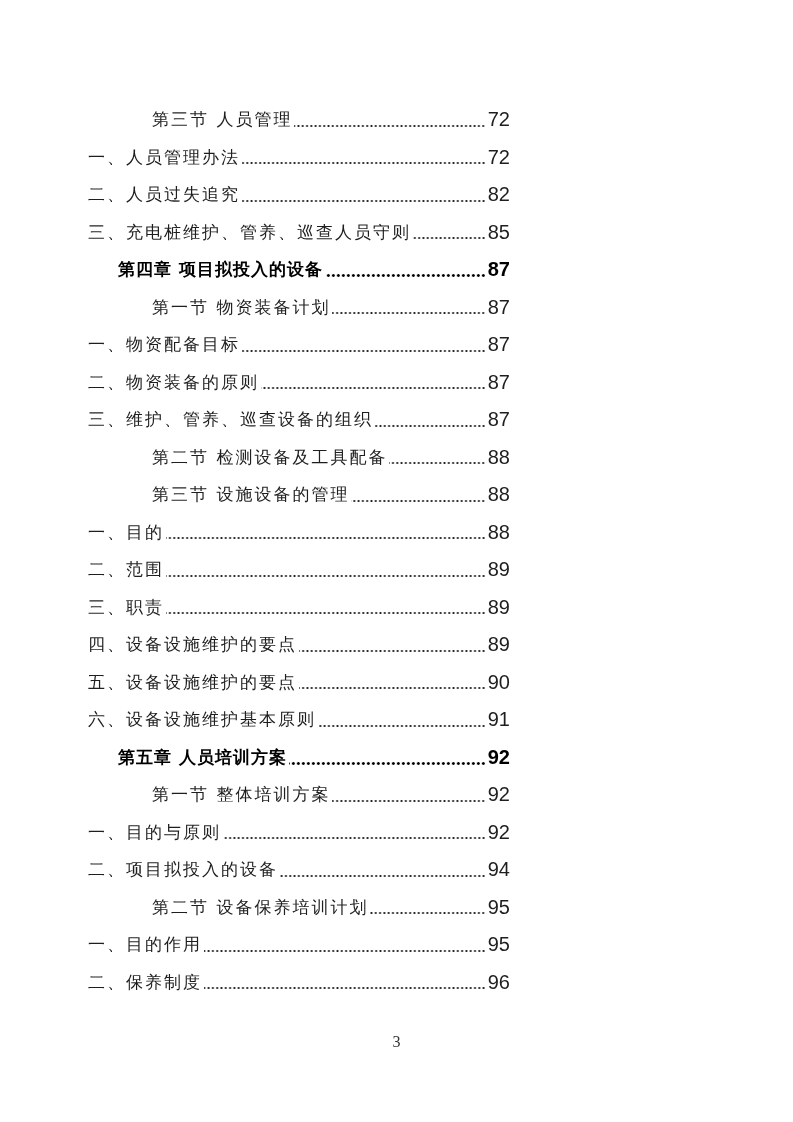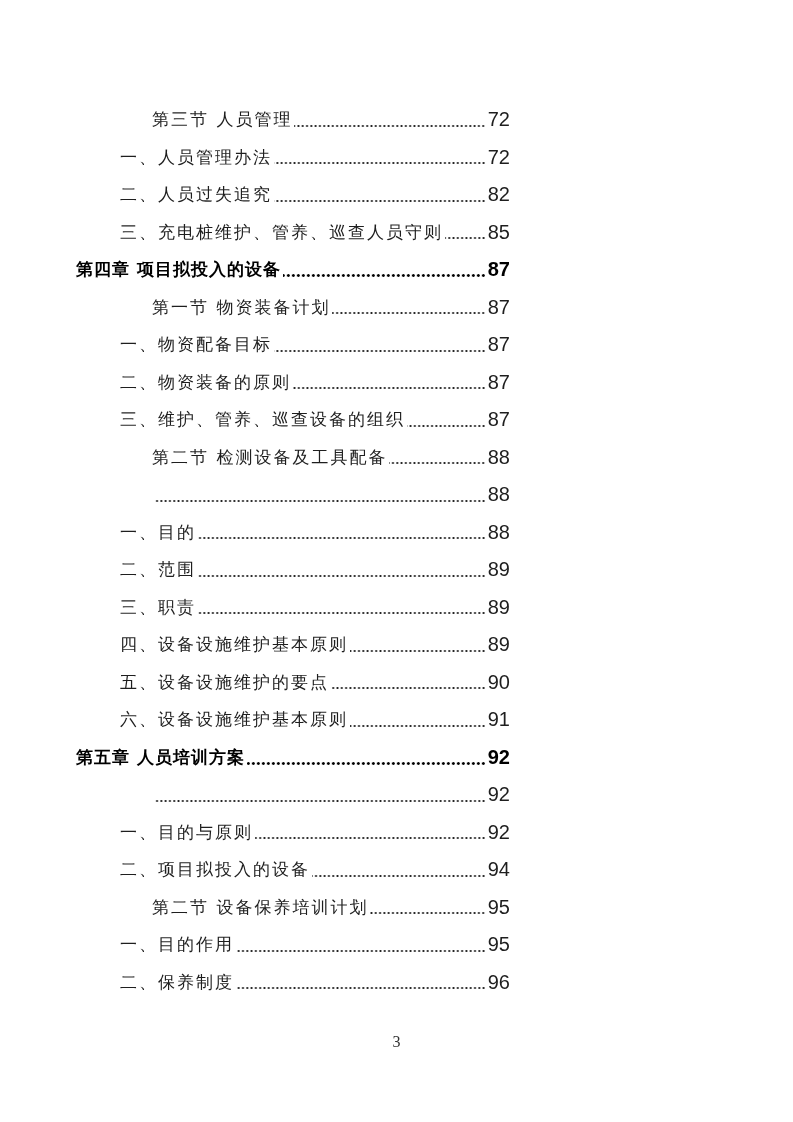--- a/index.html
+++ b/index.html
@@ -22,23 +22,23 @@
       width: 631px;
     }
     .toc-row {
       position: relative;
       height: 37.5px;
       display: flex;
       align-items: center;
       box-sizing: border-box;
       padding-right: 121px;
     }
-    .toc-row.level-0 { padding-left: 76px; }
+    .toc-row.level-0 { padding-left: 118px; }
     .toc-row.level-1 { padding-left: 152px; }
-    .toc-row.level-2 { padding-left: 120px; }
+    .toc-row.level-2 { padding-left: 88px; }
     .toc-row .title {
       white-space: nowrap;
       font-size: 17px;
       letter-spacing: 2px;
       color: #1e1e1e;
       flex: 0 0 auto;
     }
     .toc-row.level-0 .title {
       font-weight: bold;
       letter-spacing: 1px;
@@ -130,59 +130,61 @@
     <span class="title">三、维护、管养、巡查设备的组织</span>
     <span class="leader"></span>
     <span class="page">87</span>
   </div>
   <div class="toc-row level-1">
     <span class="title">第二节 检测设备及工具配备</span>
     <span class="leader"></span>
     <span class="page">88</span>
   </div>
   <div class="toc-row level-1">
+    <span class="title">第三节 设施设备的管理</span>
     <span class="leader"></span>
     <span class="page">88</span>
   </div>
   <div class="toc-row level-2">
     <span class="title">一、目的</span>
     <span class="leader"></span>
     <span class="page">88</span>
   </div>
   <div class="toc-row level-2">
     <span class="title">二、范围</span>
     <span class="leader"></span>
     <span class="page">89</span>
   </div>
   <div class="toc-row level-2">
     <span class="title">三、职责</span>
     <span class="leader"></span>
     <span class="page">89</span>
   </div>
   <div class="toc-row level-2">
-    <span class="title">四、设备设施维护基本原则</span>
+    <span class="title">四、设备设施维护的要点</span>
     <span class="leader"></span>
     <span class="page">89</span>
   </div>
   <div class="toc-row level-2">
     <span class="title">五、设备设施维护的要点</span>
     <span class="leader"></span>
     <span class="page">90</span>
   </div>
   <div class="toc-row level-2">
     <span class="title">六、设备设施维护基本原则</span>
     <span class="leader"></span>
     <span class="page">91</span>
   </div>
   <div class="toc-row level-0">
     <span class="title">第五章 人员培训方案</span>
     <span class="leader"></span>
     <span class="page">92</span>
   </div>
   <div class="toc-row level-1">
+    <span class="title">第一节 整体培训方案</span>
     <span class="leader"></span>
     <span class="page">92</span>
   </div>
   <div class="toc-row level-2">
     <span class="title">一、目的与原则</span>
     <span class="leader"></span>
     <span class="page">92</span>
   </div>
   <div class="toc-row level-2">
     <span class="title">二、项目拟投入的设备</span>

